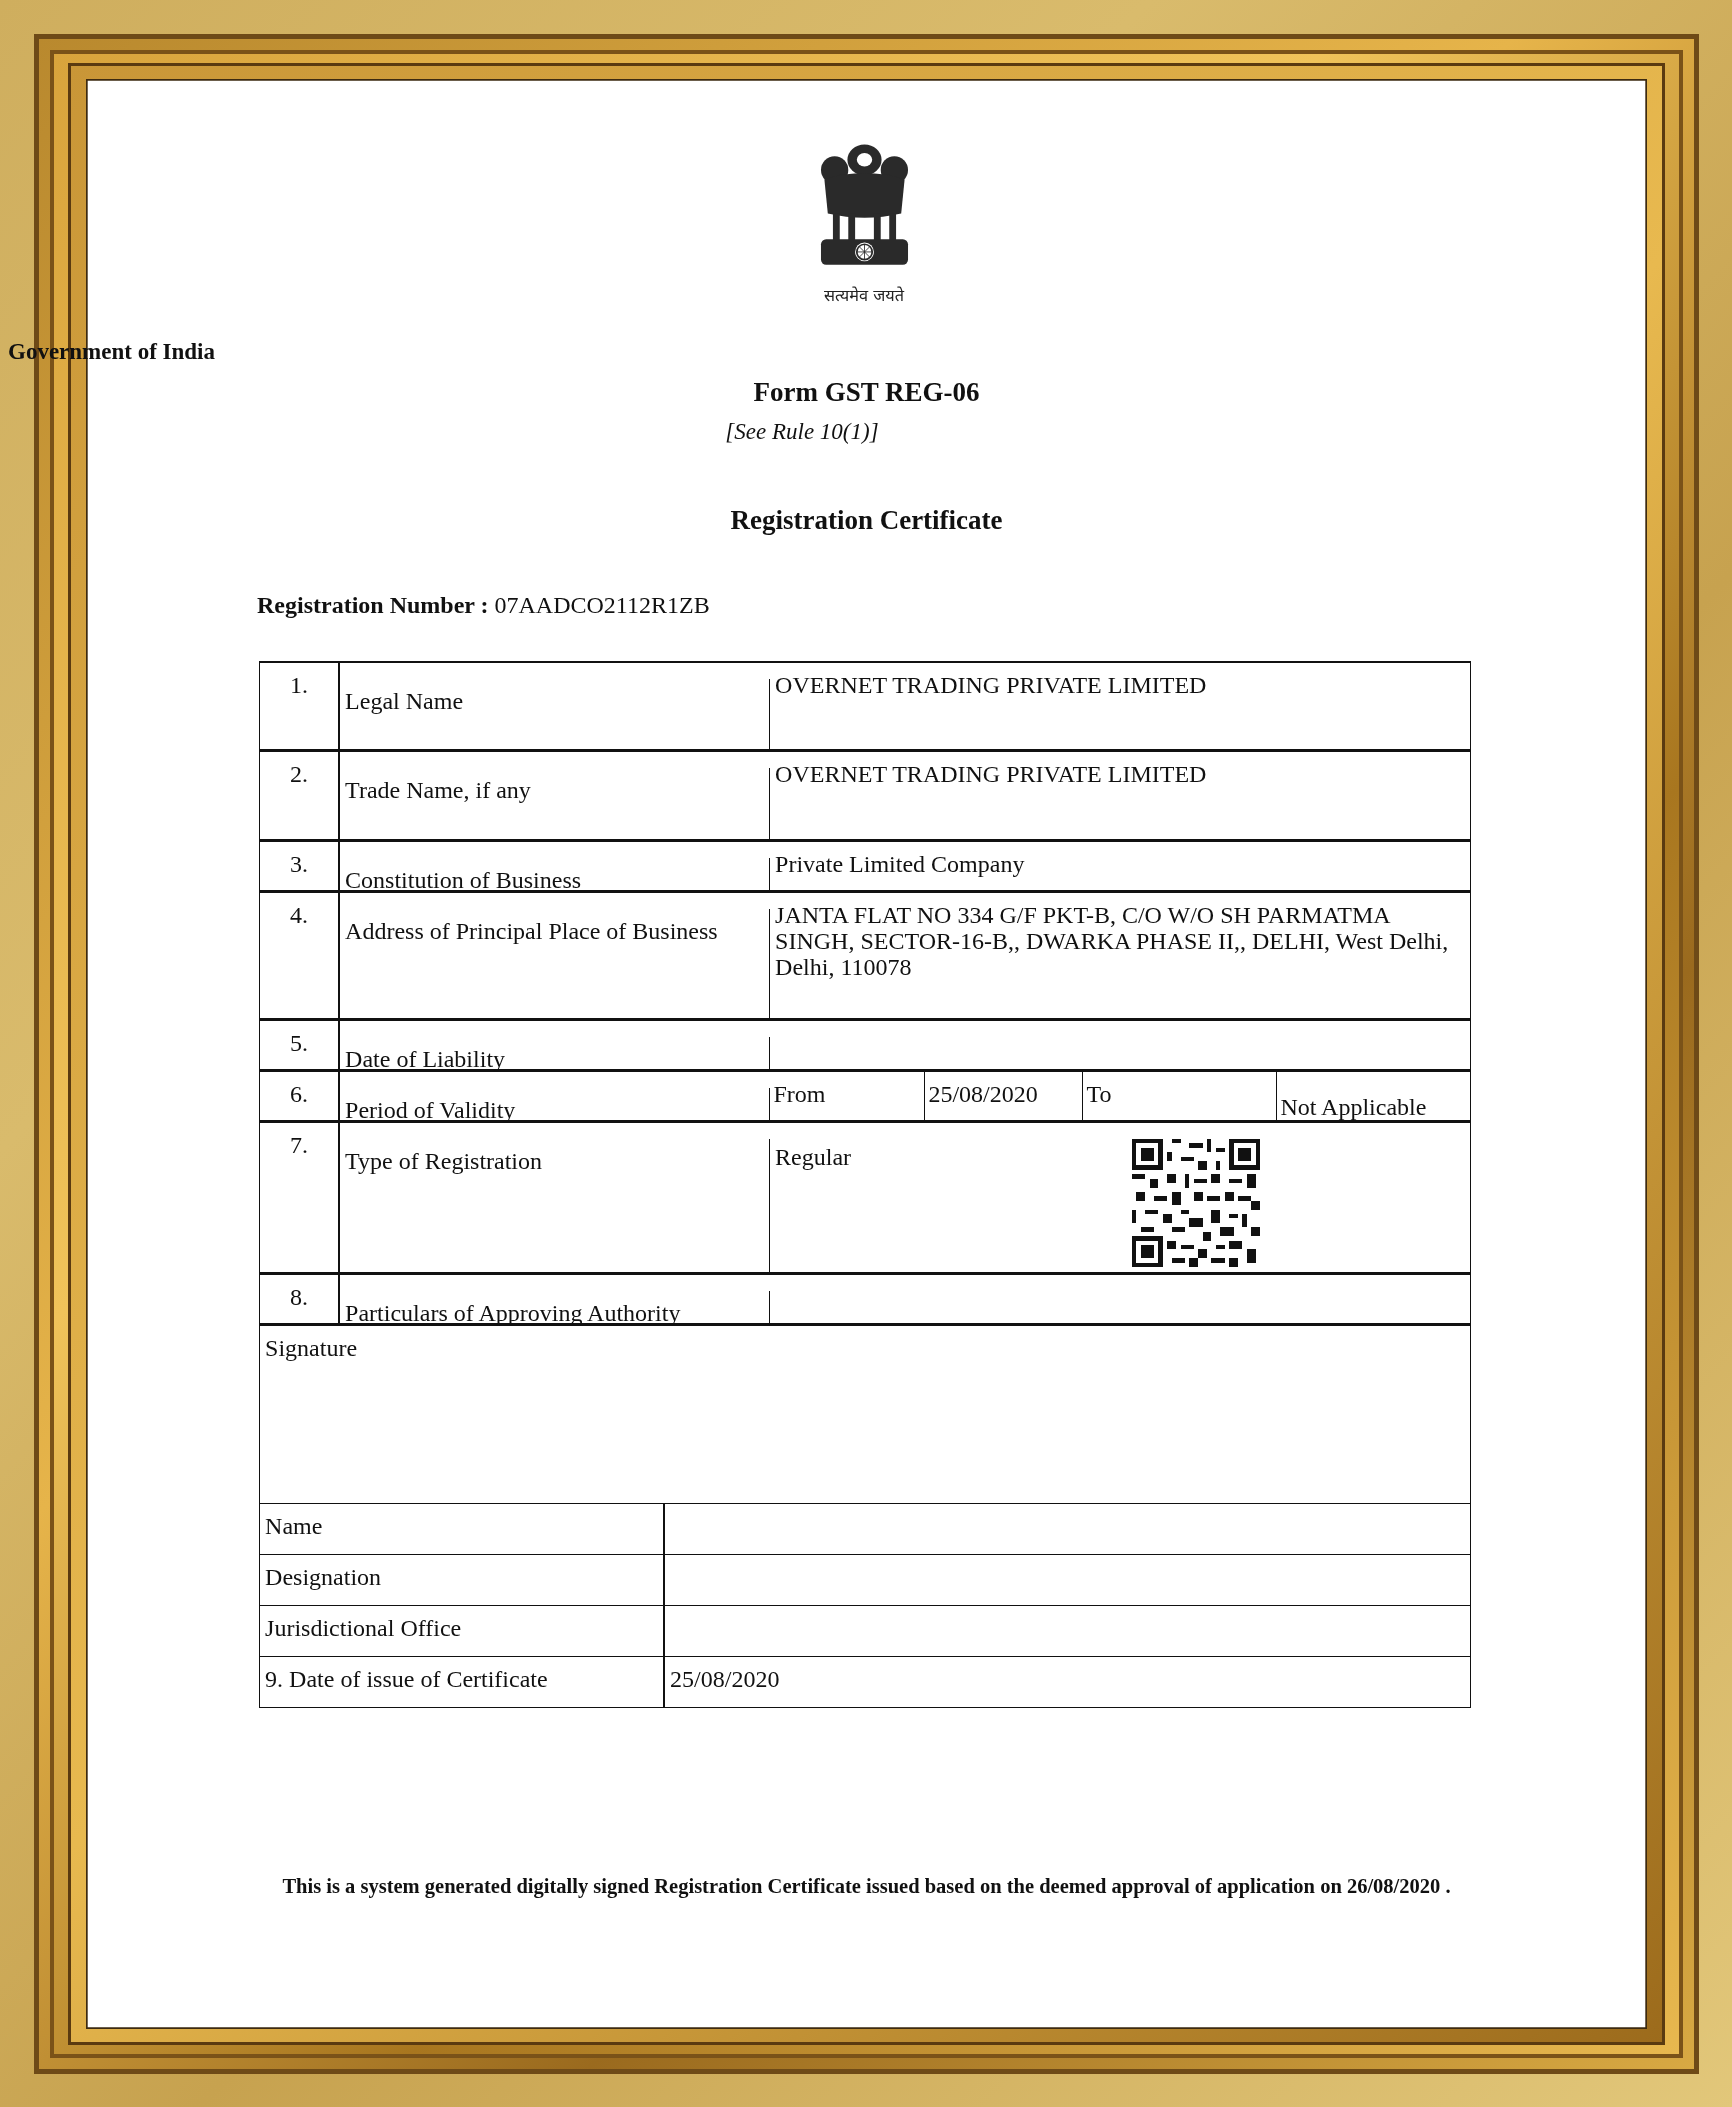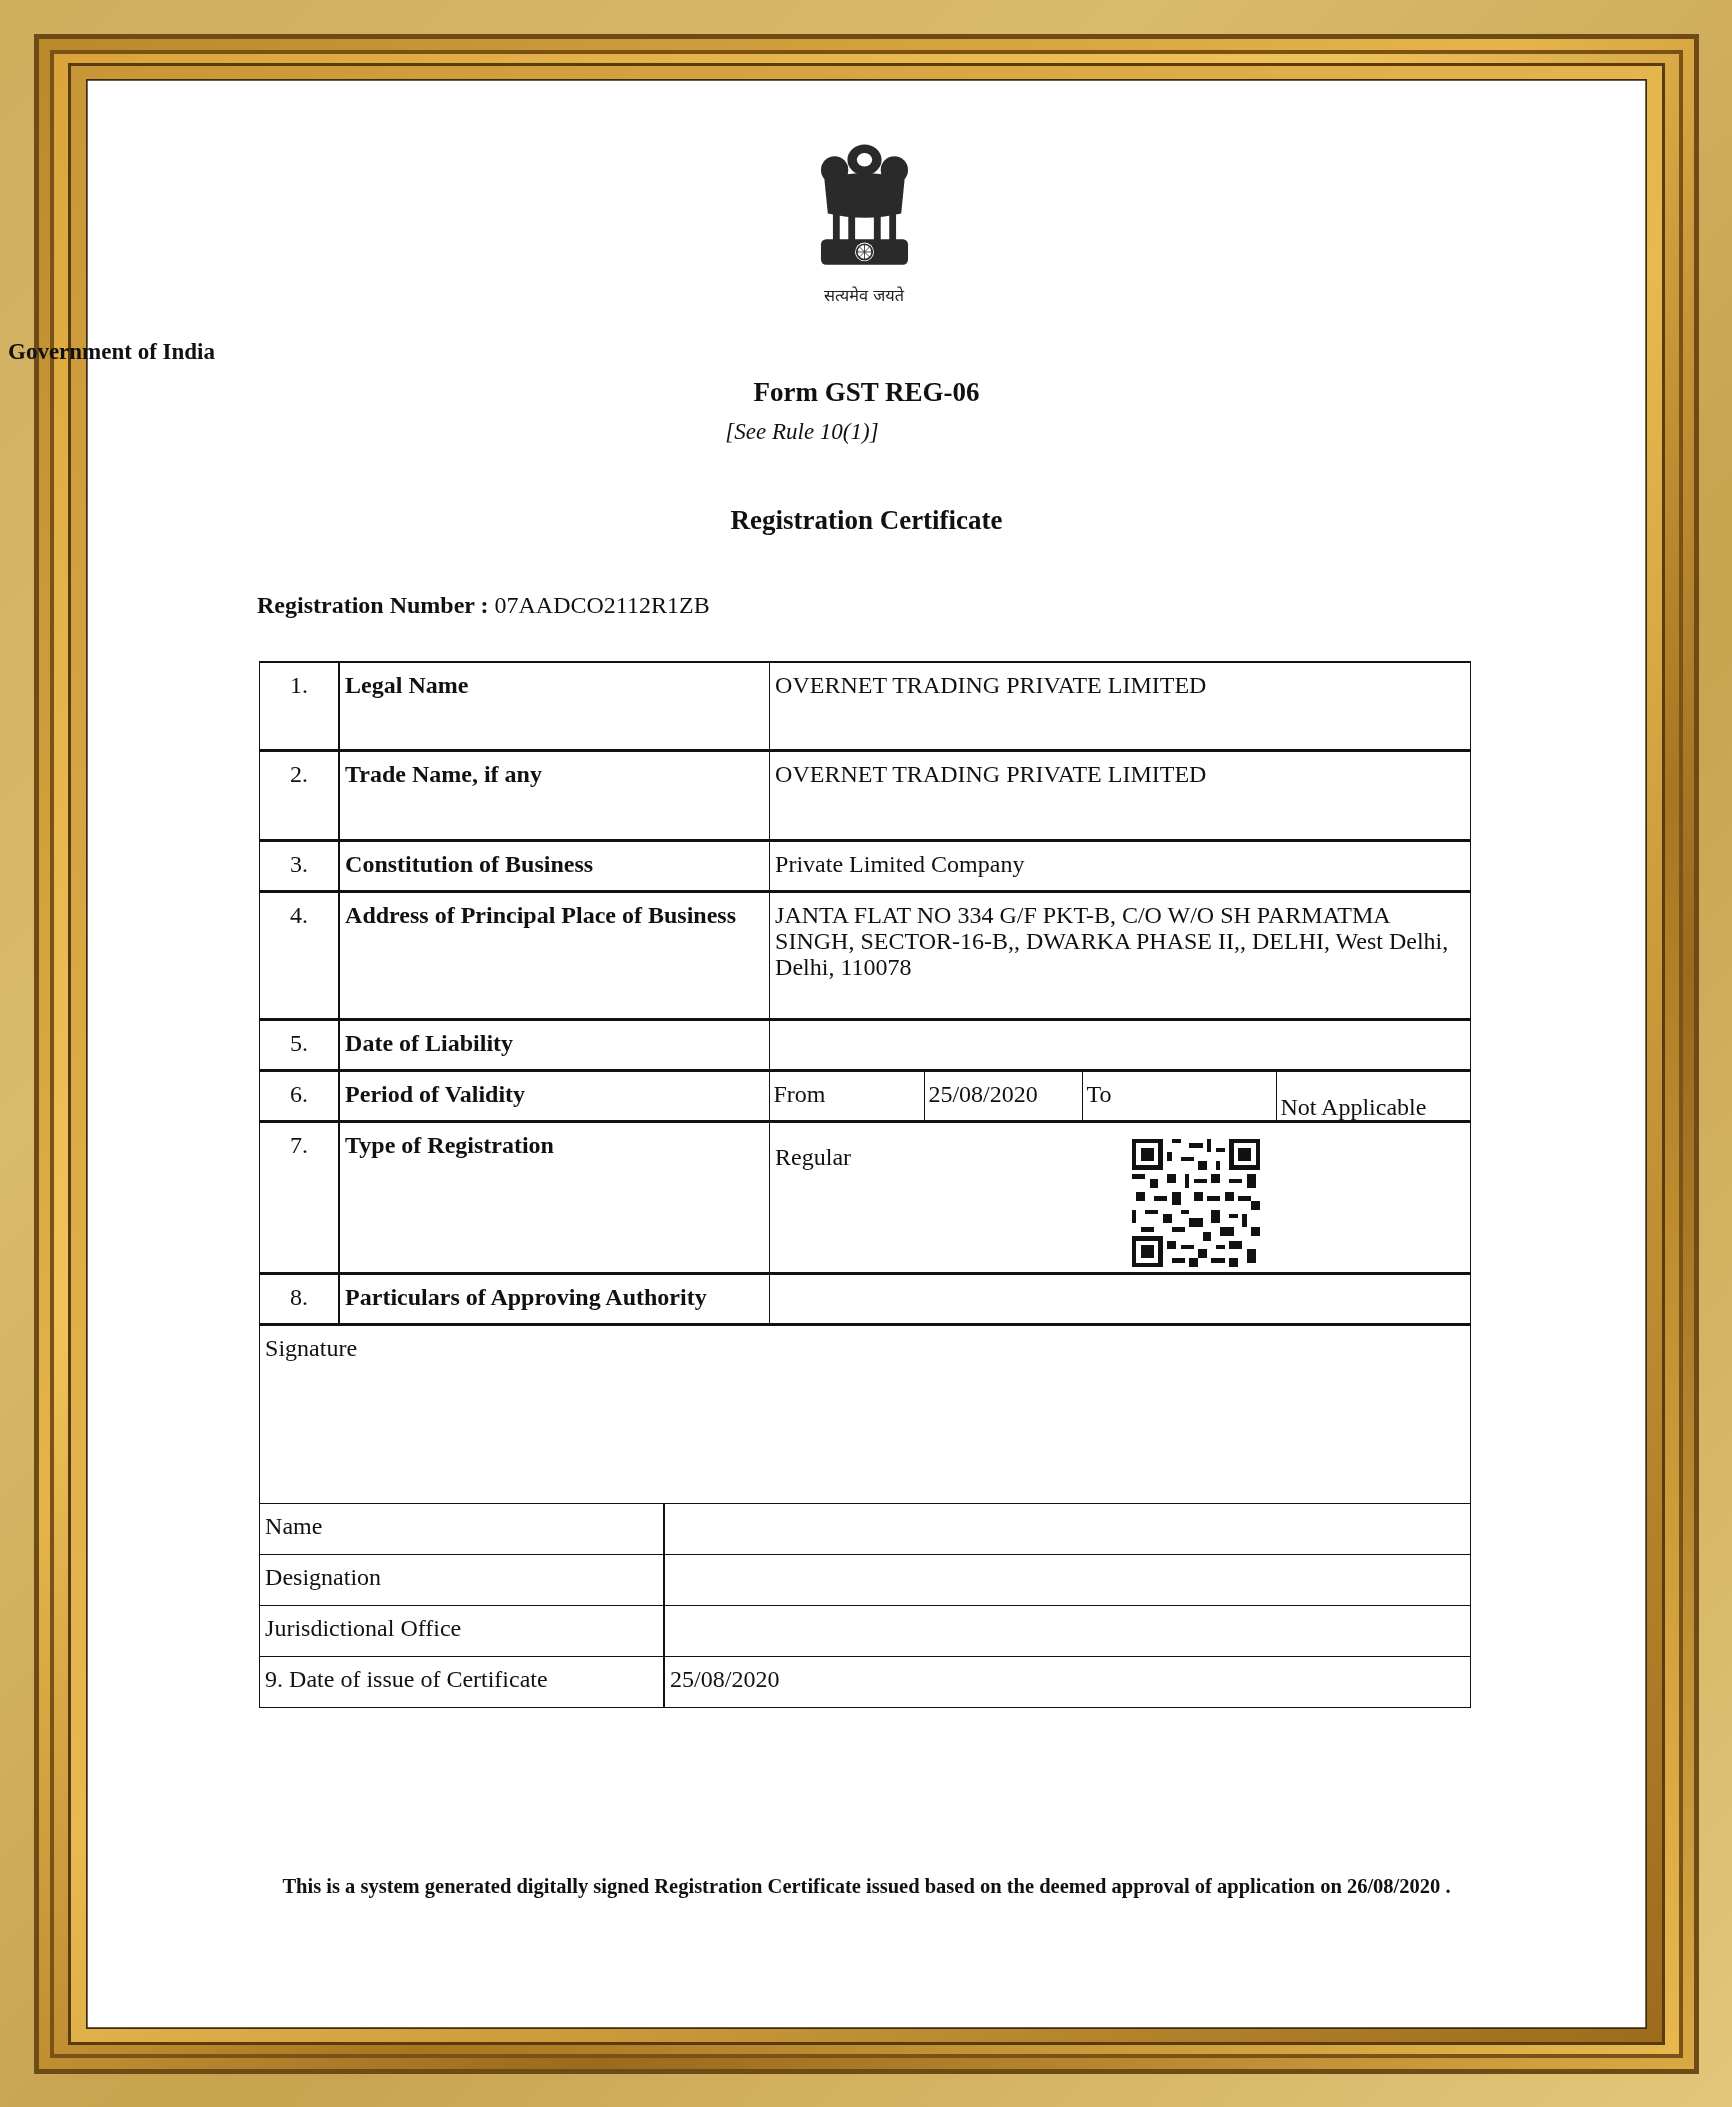--- a/index.html
+++ b/index.html
@@ -45,21 +45,21 @@
 
   .regno { position:absolute; left:257px; top:592px; font-size:24px; }
   .regno .lbl { font-weight:bold; }
 
   
   .tbl { position:absolute; left:259px; top:661px; width:1212px; }
   .row { position:relative; display:flex; border:1.7px solid #111; border-top:none; box-sizing:border-box; font-size:24px; }
   .row.first { border-top:2.6px solid #111; }
   .row .c { box-sizing:border-box; padding:8.6px 5.1px 0 5.1px; line-height:26px; }
   .row .num { width:80px; border-right:2.6px solid #111; text-align:center; }
-  .row .lab { width:430px; border-right:1.7px solid #111; font-weight:bold; }
+  .row .lab { width:430px; border-right:1.7px solid #111; font-weight:normal;margin-top:16px; }
   .row .val { flex:1; }
   .row .sub { box-sizing:border-box; padding:8.6px 3.4px 0 3.4px; border-right:1.7px solid #111; }
   .row .sub:last-child { border-right:none;margin-top:13px; }
   .thick-sep { border-bottom:3.4px solid #111; }
 
   .qr { position:absolute; left:1132px; top:1139px; width:128px; height:128px; }
 
   .wide { position:relative; border:1.7px solid #111; border-top:none; box-sizing:border-box; font-size:24px; }
   .wide .c { padding:8.6px 5.1px 0 5.1px; }
   .pair { display:flex; border:1.7px solid #111; border-top:none; box-sizing:border-box; font-size:24px; }

